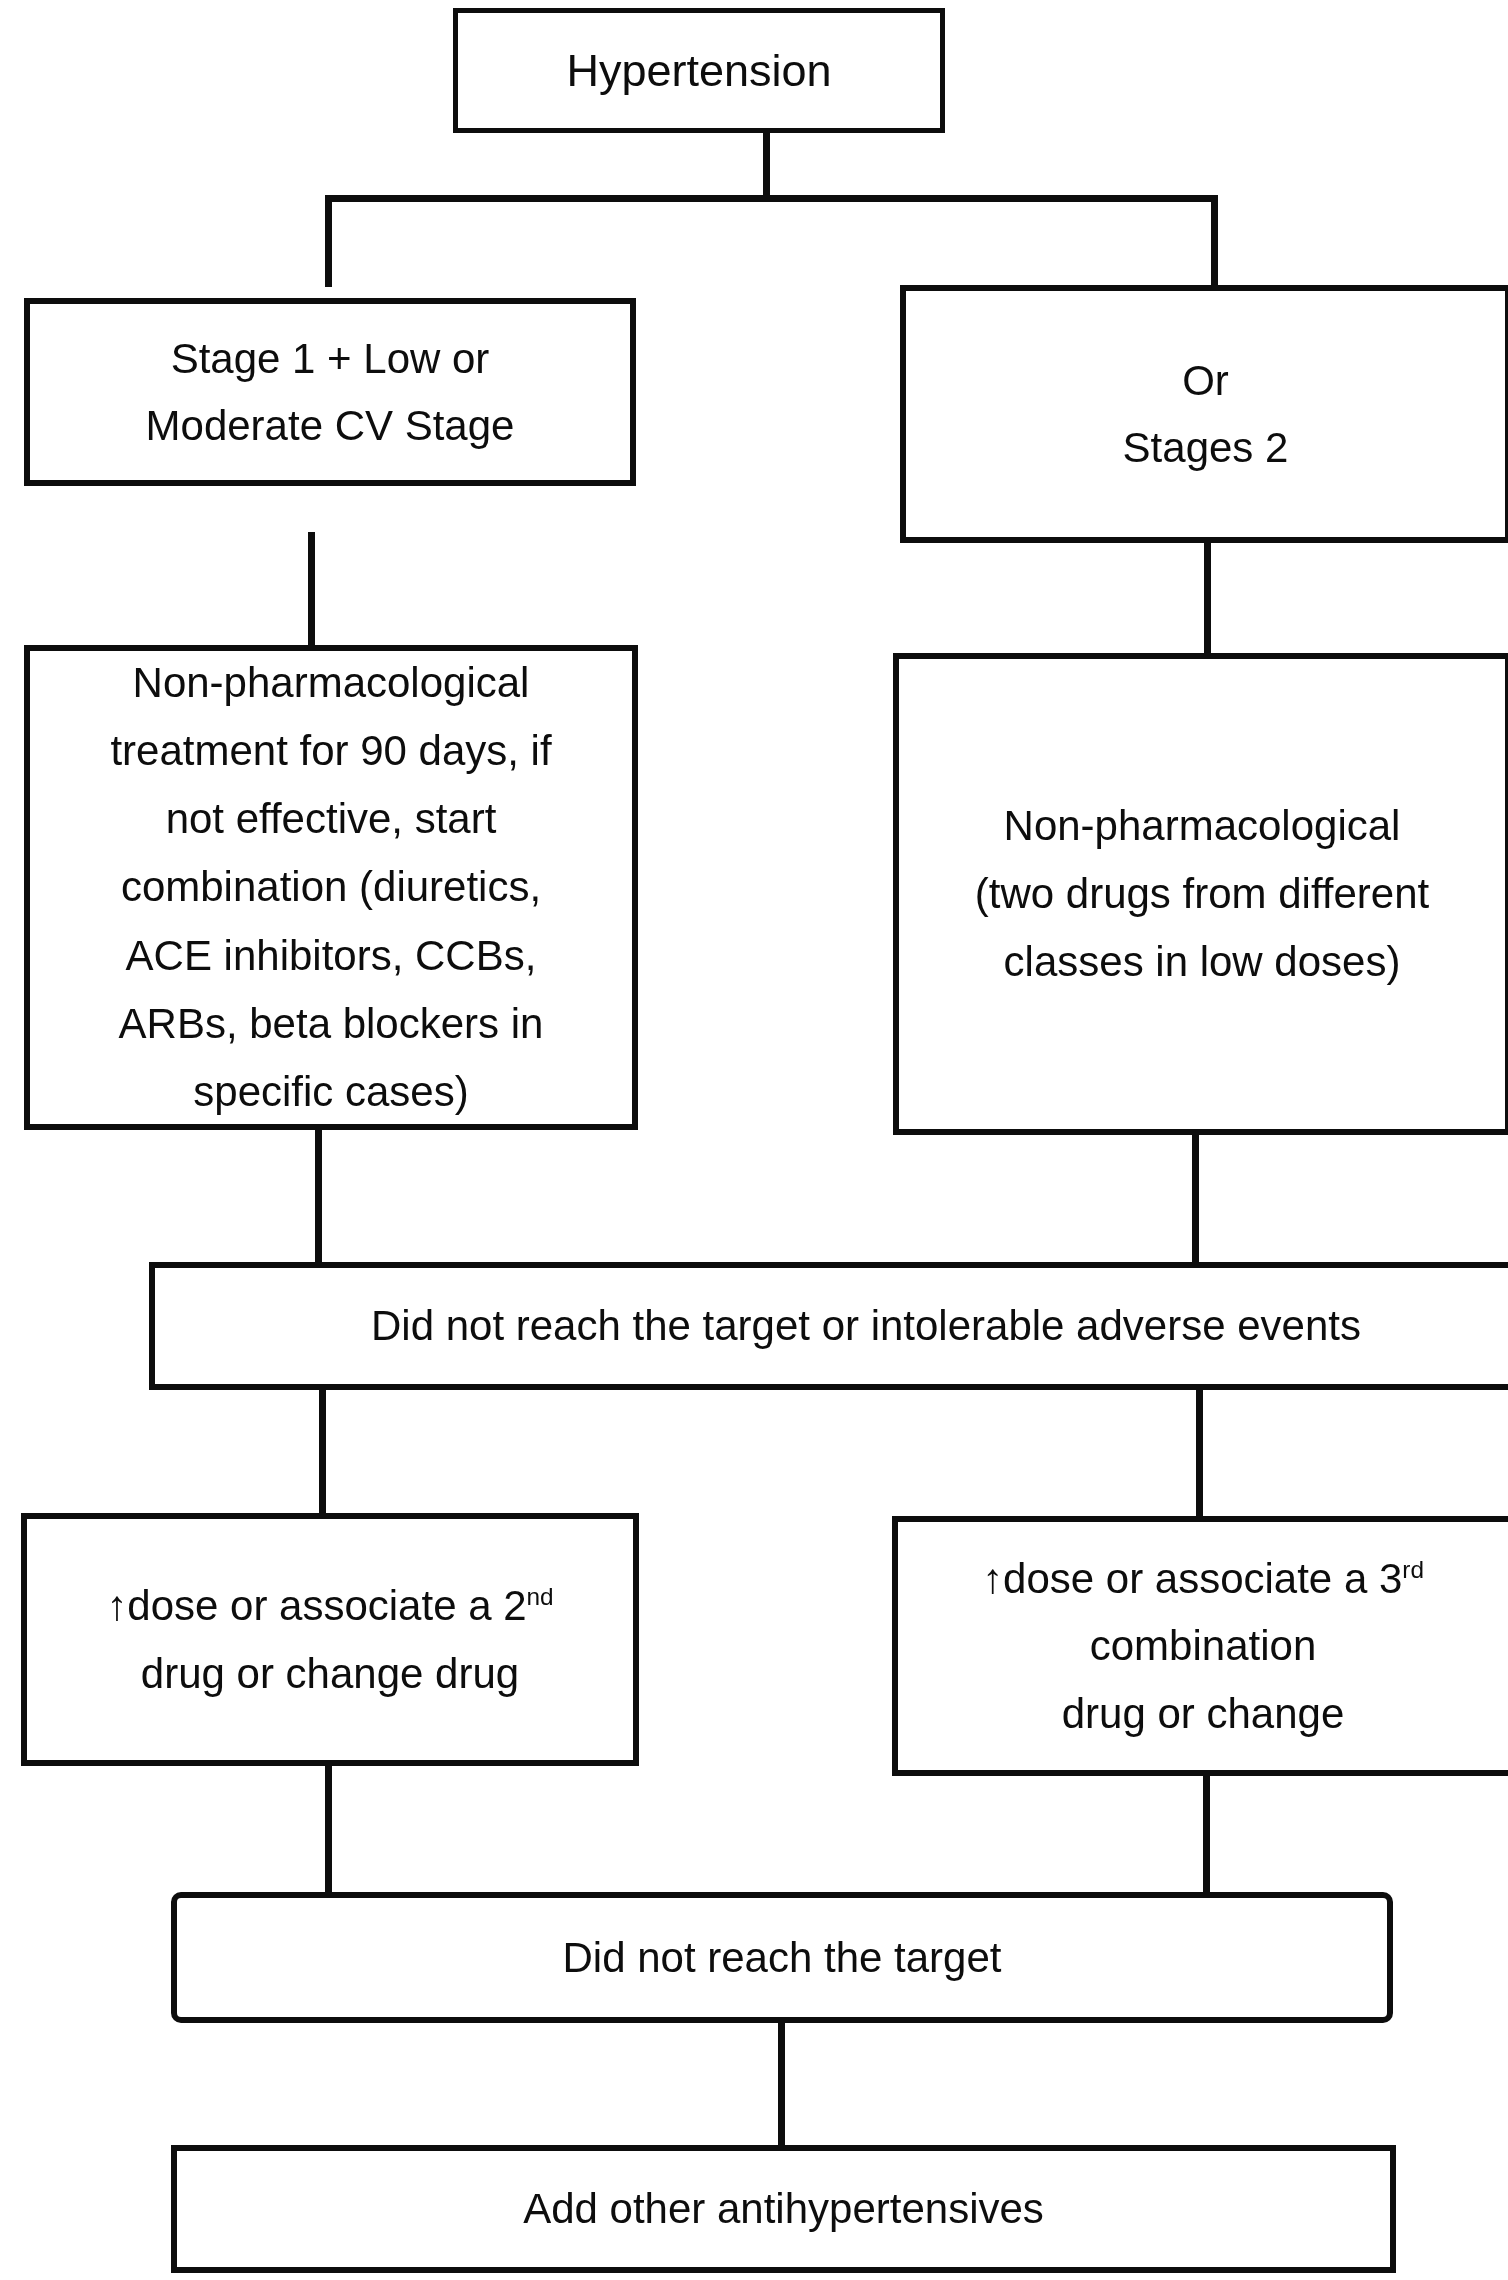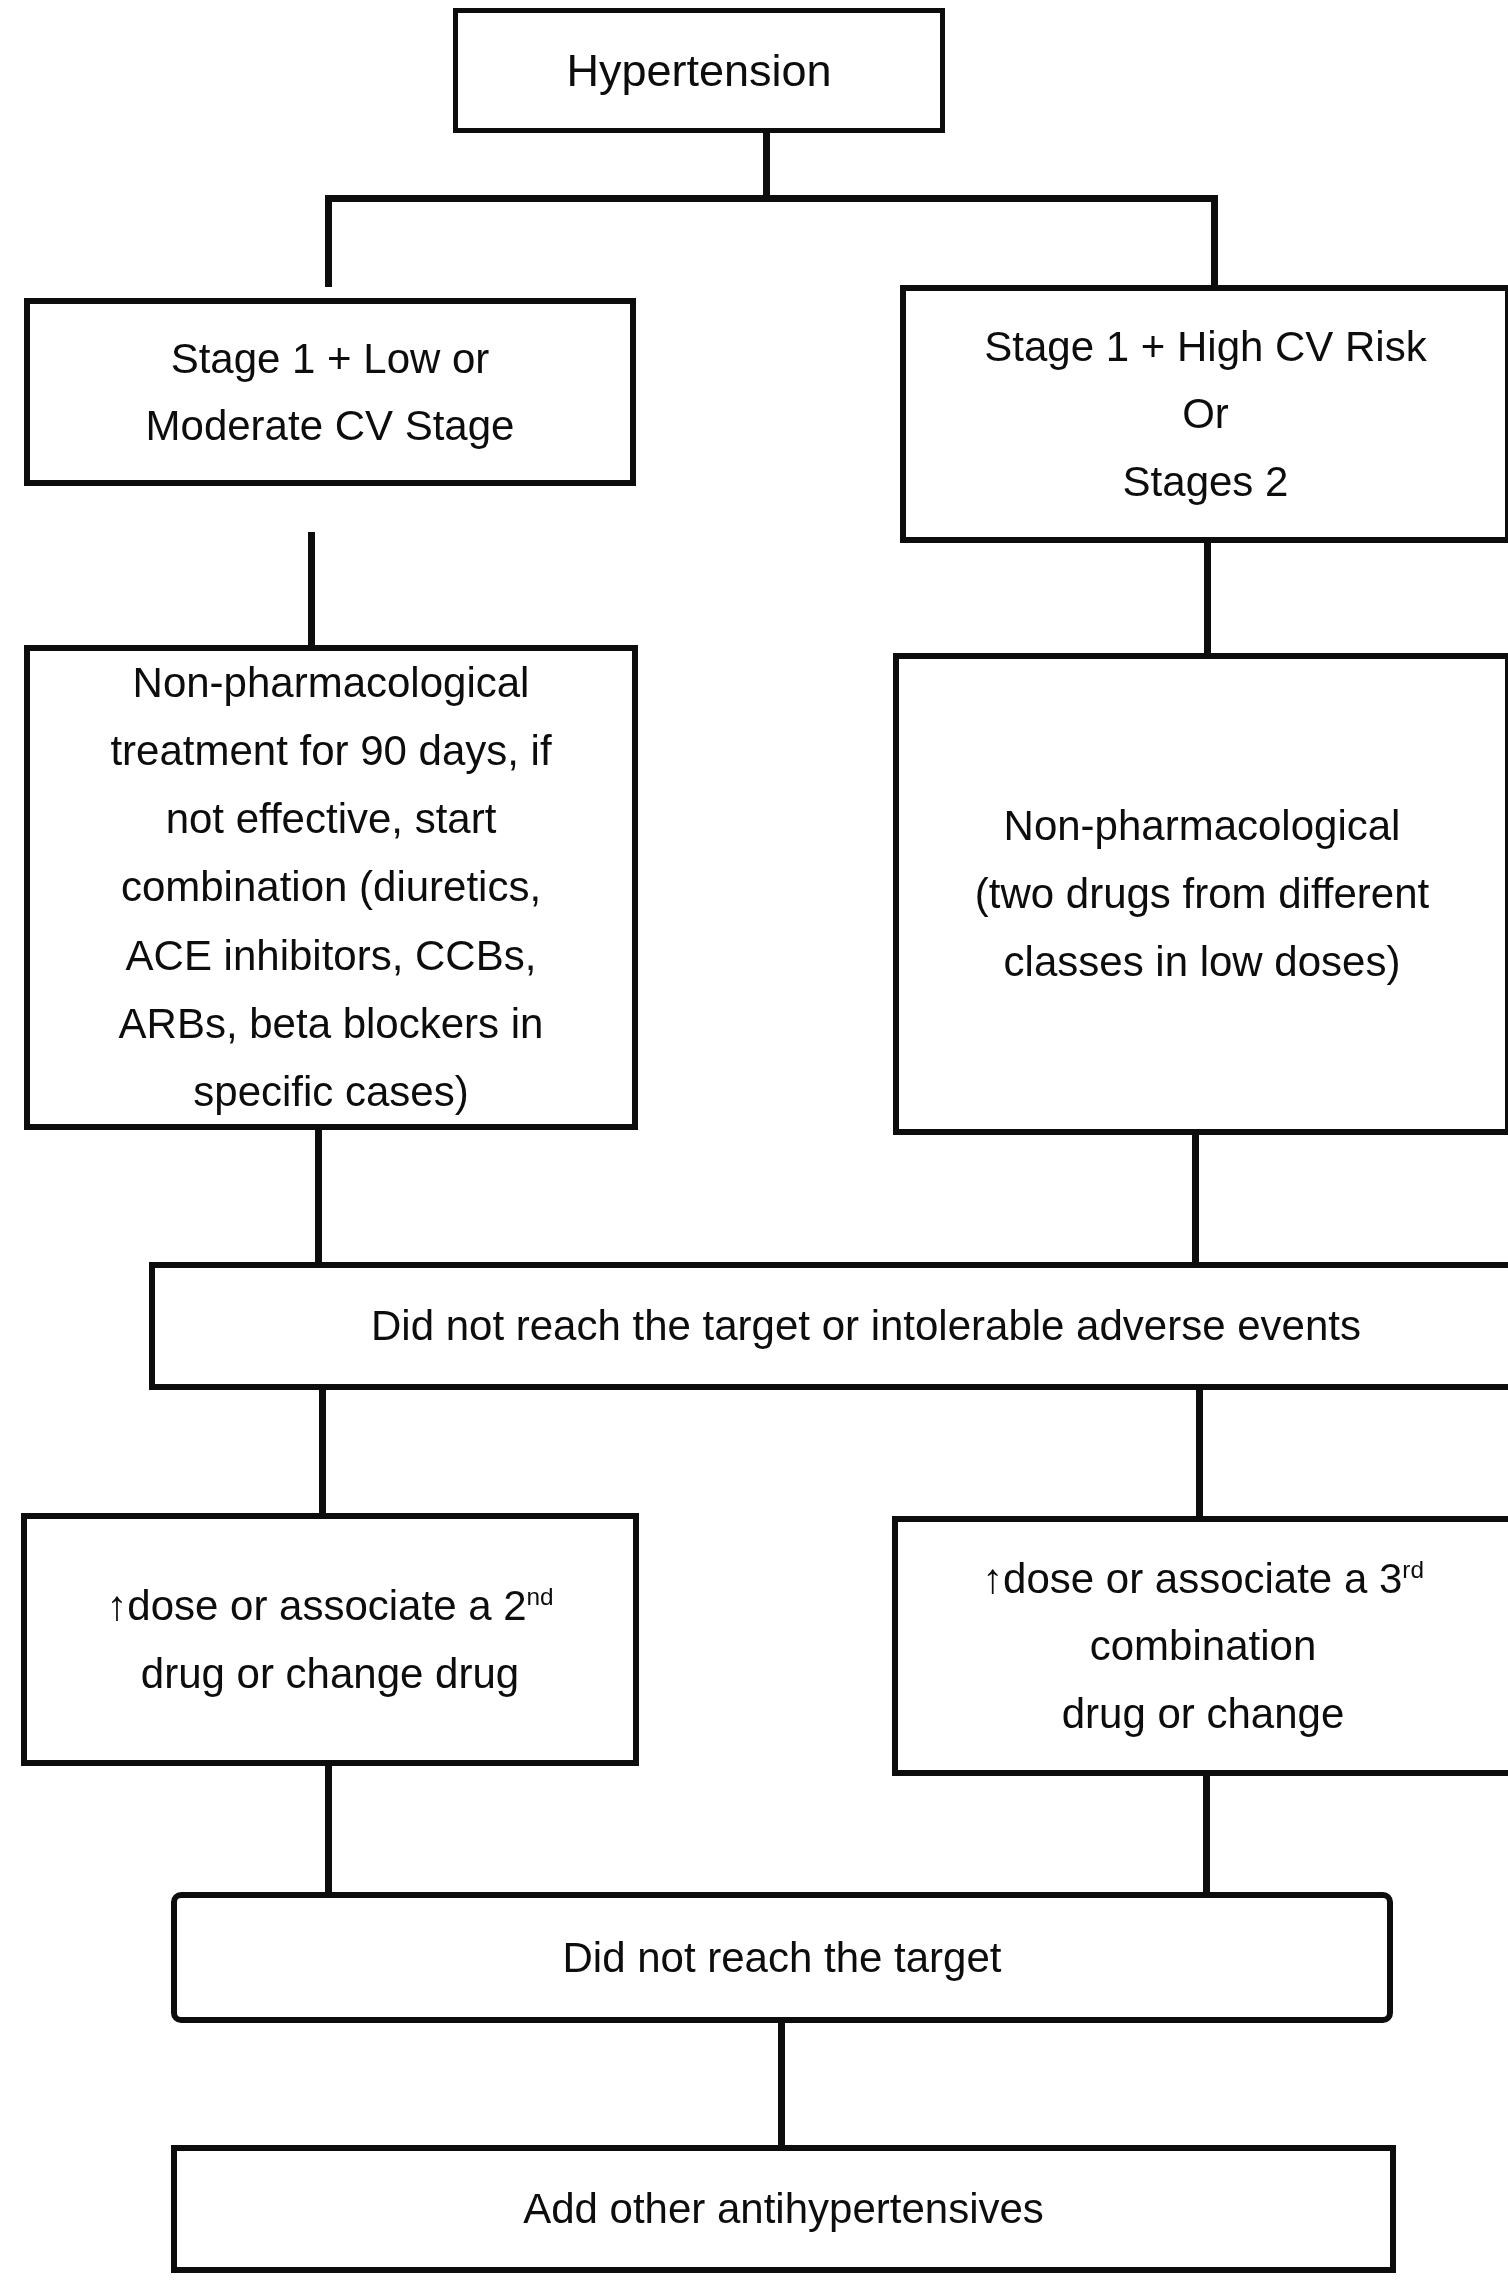--- a/index.html
+++ b/index.html
@@ -74,21 +74,20 @@
   <div class="node" id="node-hypertension" style="left:437px; top:8px; width:492px; height:125px; border-width:5px;">
     <span class="ln">Hypertension</span>
   </div>
 
   <div class="node" style="left:8px; top:298px; width:612px; height:188px;">
     <span class="ln">Stage 1 + Low or</span>
     <span class="ln">Moderate CV Stage</span>
   </div>
 
   <div class="node" style="left:884px; top:285px; width:611px; height:258px;">
-    <span class="ln">Stage 1 + High CV Risk</span>
     <span class="ln">Or</span>
     <span class="ln">Stages 2</span>
   </div>
 
   <div class="node" style="left:8px; top:645px; width:614px; height:485px; line-height:1.62;">
     <span class="ln">Non-pharmacological</span>
     <span class="ln">treatment for 90 days, if</span>
     <span class="ln">not effective, start</span>
     <span class="ln">combination (diuretics,</span>
     <span class="ln">ACE inhibitors, CCBs,</span>

